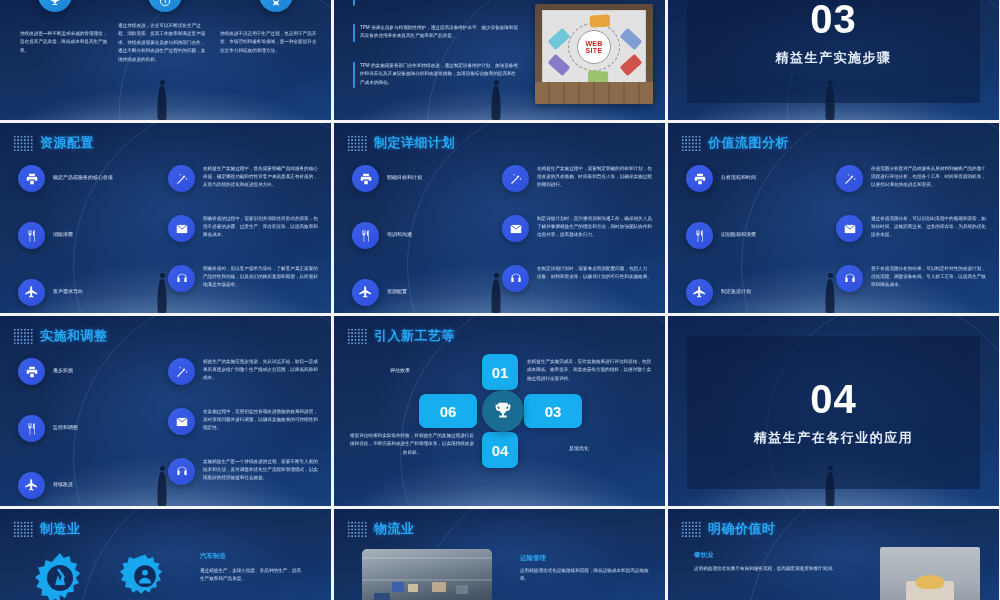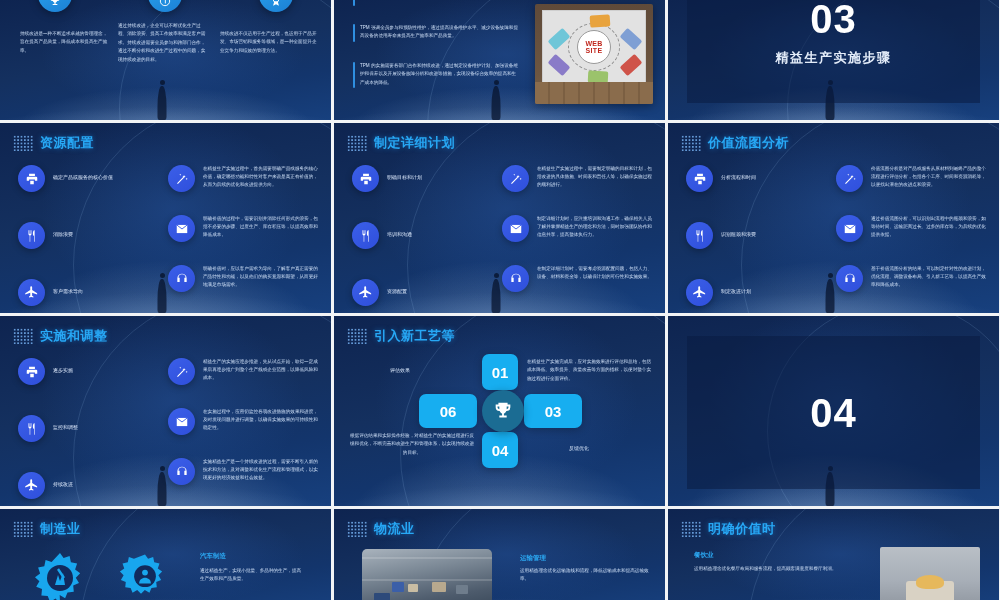--- a/index.html
+++ b/index.html
@@ -528,20 +528,21 @@
       <div class="ctxt" style="left:14px; top:78px; width:128px; text-align:center;">根据评估结果和实际操作经验，对精益生产的实施过程进行反馈和优化，不断完善和改进生产和管理体系，以实现持续改进的目标。</div>
     </div>
   </div>
 
   <div class="slide">
     <div class="ring r1" style="top:-8%;left:30%;"></div>
     <div class="glowfloor"></div>
     <div class="figure"></div>
     <div class="cover-inner">
       <div class="cover-num">04</div>
+      <div class="cover-sub">精益生产在各行业的应用</div>
     </div>
   </div>
 
   <div class="slide">
     <div class="ring r2" style="top:-40%;left:24%;"></div>
     <div class="head">
       <div class="dotgrid"></div>
       <div class="head-title">制造业</div>
     </div>
 

